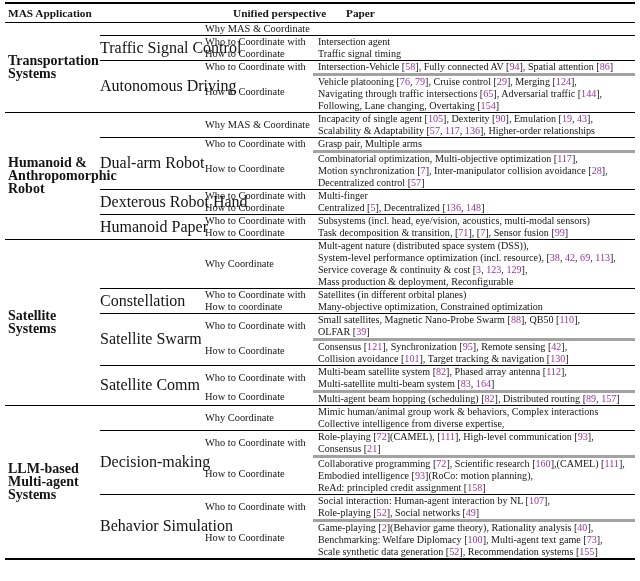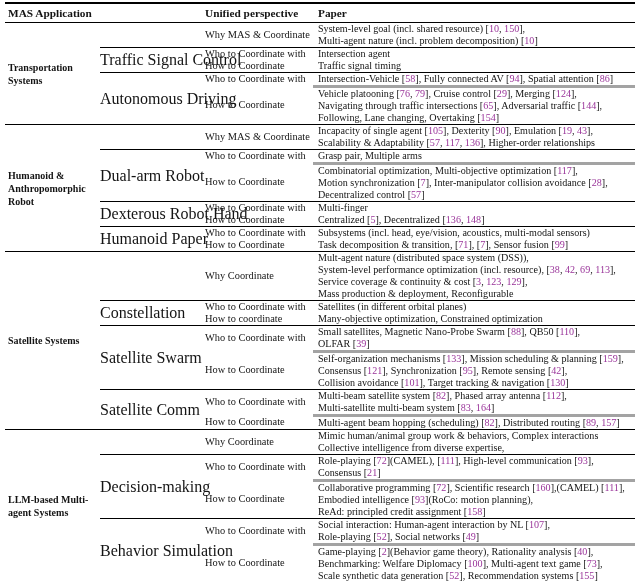--- a/index.html
+++ b/index.html
@@ -16,29 +16,29 @@
   
   .thead{
     display:flex;
     align-items:flex-start;
     border-bottom:1px solid #000;
     font-weight:bold;
     font-size:11.3px;
     padding:3px 0 3px 0;
   }
   .h1{width:200px;box-sizing:border-box;padding-left:3px;}
-  .h2{width:108px;box-sizing:border-box;}
+  .h2{width:108px;box-sizing:border-box;margin-left:28px;}
   .h3{flex:1;box-sizing:border-box;padding-left:5px;}
   
   .section{display:flex;}
   .section + .section{border-top:1.5px solid #000;}
   .app-cell{
     width:95px;box-sizing:border-box;
     display:flex;align-items:center;
-    font-weight:bold;font-size:10px;line-height:13px;
+    font-weight:bold;font-size:14px;line-height:13px;
     padding-left:3px;
   }
   .groups{flex:1;min-width:0;}
   .group{display:flex;}
   .group + .group{border-top:1px solid #000;}
   .sub-cell{
     width:105px;box-sizing:border-box;
     display:flex;align-items:center;
     font-size:16px;line-height:12px;
     white-space:nowrap;
@@ -75,24 +75,20 @@
     </div>
     <div class="tbody">
         <div class="section">
           <div class="app-cell">Transportation Systems</div>
           <div class="groups">
             <div class="group">
               <div class="sub-cell"></div>
               <div class="rows">
                 <div class="row">
                   <div class="persp-cell">Why MAS &amp; Coordinate</div>
-                  <div class="papers">
-                    <div class="paper-line">System-level goal (incl. shared resource) [<span class="cite">10</span>, <span class="cite">150</span>],</div>
-                    <div class="paper-line">Multi-agent nature (incl. problem decomposition) [<span class="cite">10</span>]</div>
-                  </div>
                 </div>
               </div>
             </div>
             <div class="group">
               <div class="sub-cell">Traffic Signal Control</div>
               <div class="rows">
                 <div class="row">
                   <div class="persp-cell">Who to Coordinate with</div>
                   <div class="papers">
                     <div class="paper-line">Intersection agent</div>
@@ -237,21 +233,20 @@
                 <div class="row">
                   <div class="persp-cell">Who to Coordinate with</div>
                   <div class="papers">
                     <div class="paper-line">Small satellites, Magnetic Nano-Probe Swarm [<span class="cite">88</span>], QB50 [<span class="cite">110</span>],</div>
                     <div class="paper-line">OLFAR [<span class="cite">39</span>]</div>
                   </div>
                 </div>
                 <div class="row">
                   <div class="persp-cell">How to Coordinate</div>
                   <div class="papers rule">
-                    <div class="paper-line">Self-organization mechanisms [<span class="cite">133</span>], Mission scheduling &amp; planning [<span class="cite">159</span>],</div>
                     <div class="paper-line">Consensus [<span class="cite">121</span>], Synchronization [<span class="cite">95</span>], Remote sensing [<span class="cite">42</span>],</div>
                     <div class="paper-line">Collision avoidance [<span class="cite">101</span>], Target tracking &amp; navigation [<span class="cite">130</span>]</div>
                   </div>
                 </div>
               </div>
             </div>
             <div class="group">
               <div class="sub-cell">Satellite Comm</div>
               <div class="rows">
                 <div class="row">

